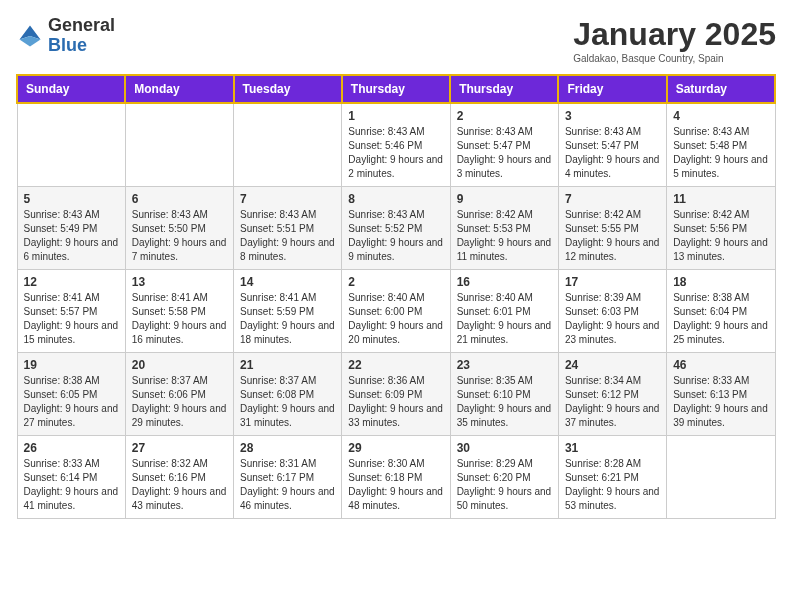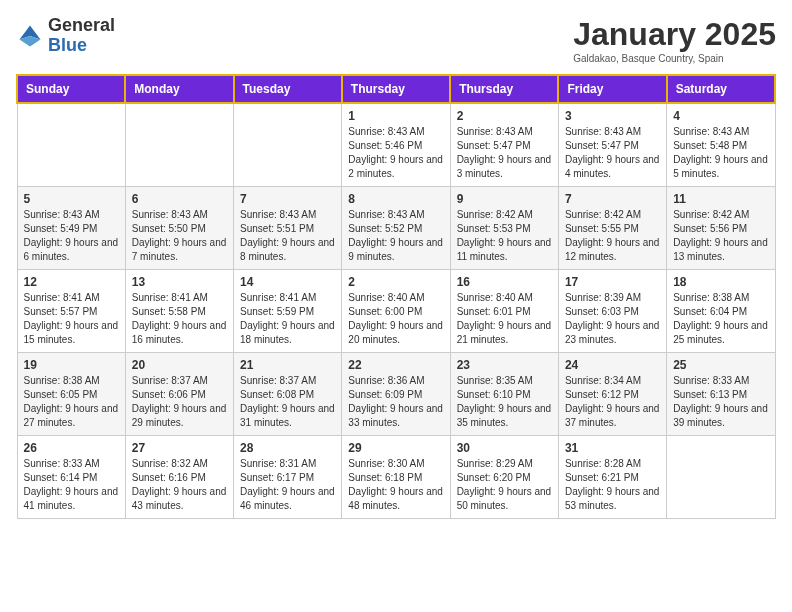--- a/index.html
+++ b/index.html
@@ -217,21 +217,21 @@
         </td>
         <td>
           <span class="day-number">23</span>
           <div class="day-info">Sunrise: 8:35 AM<br>Sunset: 6:10 PM<br>Daylight: 9 hours and 35 minutes.</div>
         </td>
         <td>
           <span class="day-number">24</span>
           <div class="day-info">Sunrise: 8:34 AM<br>Sunset: 6:12 PM<br>Daylight: 9 hours and 37 minutes.</div>
         </td>
         <td>
-          <span class="day-number">25</span>
+          <span class="day-number">46</span>
           <div class="day-info">Sunrise: 8:33 AM<br>Sunset: 6:13 PM<br>Daylight: 9 hours and 39 minutes.</div>
         </td>
       </tr>
       <tr>
         <td>
           <span class="day-number">26</span>
           <div class="day-info">Sunrise: 8:33 AM<br>Sunset: 6:14 PM<br>Daylight: 9 hours and 41 minutes.</div>
         </td>
         <td>
           <span class="day-number">27</span>

